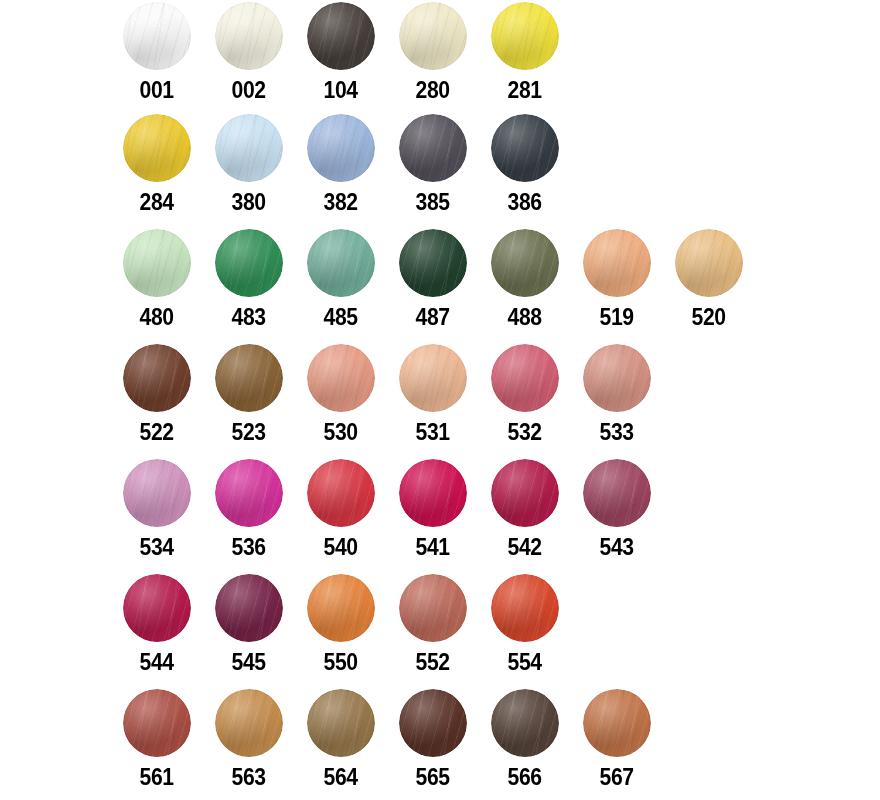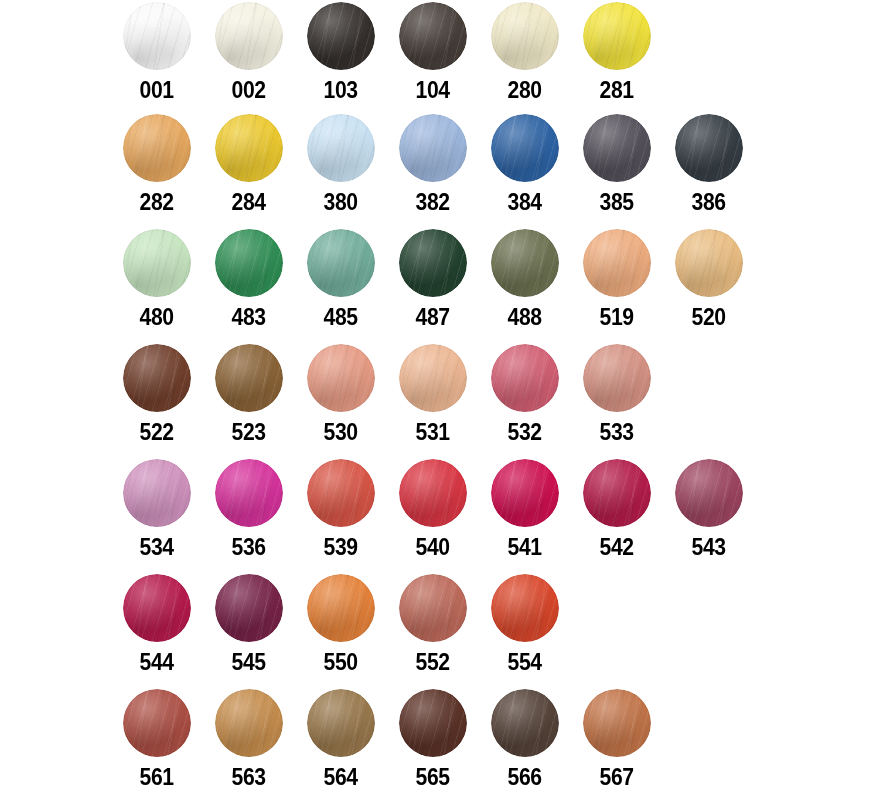--- a/index.html
+++ b/index.html
@@ -154,32 +154,20 @@
             <div class="disc-threads2"></div>
             <div class="disc-shade"></div>
             <div class="disc-rim"></div>
           </div>
         </div>
         <div class="swatch-label">002</div>
       </div>
       <div class="swatch-cell">
         <div class="swatch-disc-wrap">
           <div class="swatch-disc">
-            <div class="disc-base" style="background-color: rgb(53, 48, 45);"></div>
-            <div class="disc-threads"></div>
-            <div class="disc-threads2"></div>
-            <div class="disc-shade"></div>
-            <div class="disc-rim"></div>
-          </div>
-        </div>
-        <div class="swatch-label">103</div>
-      </div>
-      <div class="swatch-cell">
-        <div class="swatch-disc-wrap">
-          <div class="swatch-disc">
             <div class="disc-base" style="background-color: rgb(71, 63, 58);"></div>
             <div class="disc-threads"></div>
             <div class="disc-threads2"></div>
             <div class="disc-shade"></div>
             <div class="disc-rim"></div>
           </div>
         </div>
         <div class="swatch-label">104</div>
       </div>
       <div class="swatch-cell">
@@ -204,32 +192,20 @@
             <div class="disc-rim"></div>
           </div>
         </div>
         <div class="swatch-label">281</div>
       </div>
     </div>
     <div class="swatch-row">
       <div class="swatch-cell">
         <div class="swatch-disc-wrap">
           <div class="swatch-disc">
-            <div class="disc-base" style="background-color: rgb(231, 168, 95);"></div>
-            <div class="disc-threads"></div>
-            <div class="disc-threads2"></div>
-            <div class="disc-shade"></div>
-            <div class="disc-rim"></div>
-          </div>
-        </div>
-        <div class="swatch-label">282</div>
-      </div>
-      <div class="swatch-cell">
-        <div class="swatch-disc-wrap">
-          <div class="swatch-disc">
             <div class="disc-base" style="background-color: rgb(236, 201, 47);"></div>
             <div class="disc-threads"></div>
             <div class="disc-threads2"></div>
             <div class="disc-shade"></div>
             <div class="disc-rim"></div>
           </div>
         </div>
         <div class="swatch-label">284</div>
       </div>
       <div class="swatch-cell">
@@ -248,32 +224,20 @@
         <div class="swatch-disc-wrap">
           <div class="swatch-disc">
             <div class="disc-base" style="background-color: rgb(157, 183, 221);"></div>
             <div class="disc-threads"></div>
             <div class="disc-threads2"></div>
             <div class="disc-shade"></div>
             <div class="disc-rim"></div>
           </div>
         </div>
         <div class="swatch-label">382</div>
-      </div>
-      <div class="swatch-cell">
-        <div class="swatch-disc-wrap">
-          <div class="swatch-disc">
-            <div class="disc-base" style="background-color: rgb(45, 99, 164);"></div>
-            <div class="disc-threads"></div>
-            <div class="disc-threads2"></div>
-            <div class="disc-shade"></div>
-            <div class="disc-rim"></div>
-          </div>
-        </div>
-        <div class="swatch-label">384</div>
       </div>
       <div class="swatch-cell">
         <div class="swatch-disc-wrap">
           <div class="swatch-disc">
             <div class="disc-base" style="background-color: rgb(84, 80, 90);"></div>
             <div class="disc-threads"></div>
             <div class="disc-threads2"></div>
             <div class="disc-shade"></div>
             <div class="disc-rim"></div>
           </div>
@@ -470,32 +434,20 @@
         <div class="swatch-disc-wrap">
           <div class="swatch-disc">
             <div class="disc-base" style="background-color: rgb(214, 50, 155);"></div>
             <div class="disc-threads"></div>
             <div class="disc-threads2"></div>
             <div class="disc-shade"></div>
             <div class="disc-rim"></div>
           </div>
         </div>
         <div class="swatch-label">536</div>
-      </div>
-      <div class="swatch-cell">
-        <div class="swatch-disc-wrap">
-          <div class="swatch-disc">
-            <div class="disc-base" style="background-color: rgb(216, 85, 70);"></div>
-            <div class="disc-threads"></div>
-            <div class="disc-threads2"></div>
-            <div class="disc-shade"></div>
-            <div class="disc-rim"></div>
-          </div>
-        </div>
-        <div class="swatch-label">539</div>
       </div>
       <div class="swatch-cell">
         <div class="swatch-disc-wrap">
           <div class="swatch-disc">
             <div class="disc-base" style="background-color: rgb(217, 54, 67);"></div>
             <div class="disc-threads"></div>
             <div class="disc-threads2"></div>
             <div class="disc-shade"></div>
             <div class="disc-rim"></div>
           </div>

